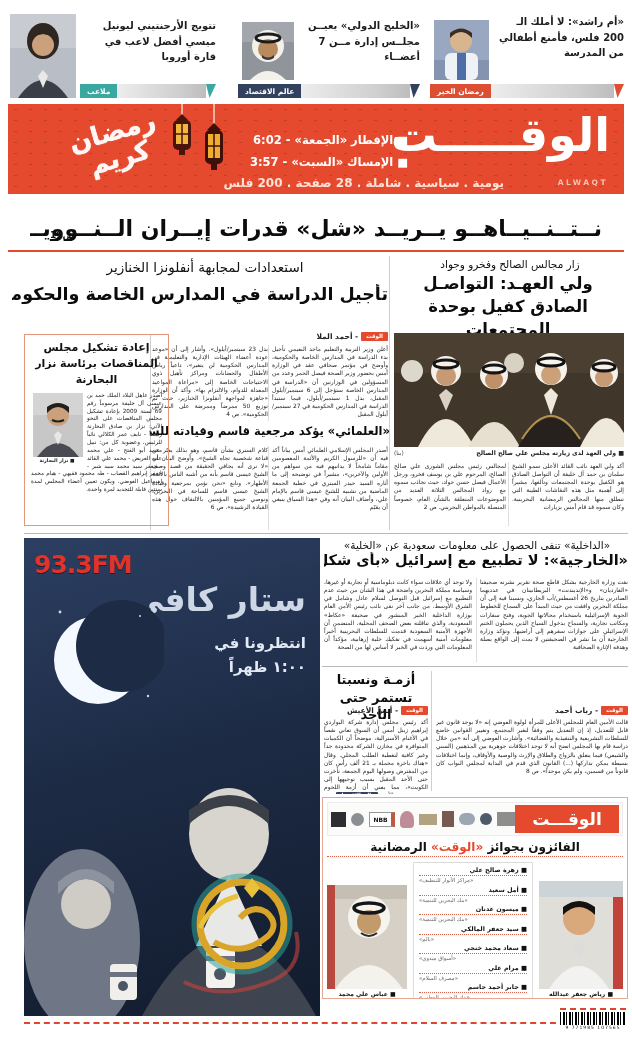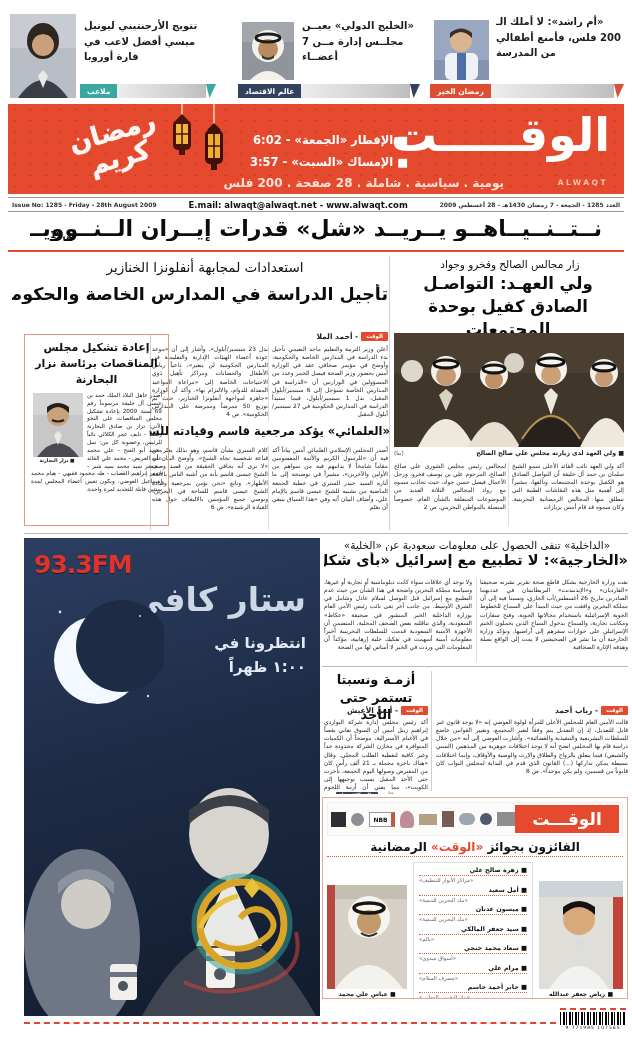--- a/index.html
+++ b/index.html
@@ -9,21 +9,21 @@
   .abs{position:absolute}
   .vrule{position:absolute;width:1px;background:#cfcfcf}
   .hrule{position:absolute;height:1px;background:#b9b9b9}
   .headline{font-weight:bold;color:#0c0c0c;letter-spacing:-.3px}
   .center{text-align:center}
   .nowrap{white-space:nowrap;overflow:hidden}
   .body-text{font-size:5.9px;line-height:1.38;text-align:justify;color:#222;overflow:hidden}
   .kicker{font-weight:normal;color:#101010}
   .pageref{font-weight:bold}
   
-  .teaser-text{font-size:10px;font-weight:bold;line-height:1.55;text-align:left;color:#1c1c1c}
+  .teaser-text{font-size:10px;font-weight:bold;line-height:1.55;text-align:right;color:#1c1c1c}
   .ribbon{position:absolute;height:14px;display:flex;direction:ltr;align-items:stretch}
   .ribbon .lab{color:#fff;font-size:7.5px;font-weight:bold;padding:0 7px;display:flex;align-items:center;white-space:nowrap}
   .ribbon .strip{flex:1;background:linear-gradient(to right,#ededed,#cfcfcf 70%,#bdbdbd)}
   .ribbon .flag{width:10px;clip-path:polygon(0 0,100% 0,35% 100%)}
   .ph{display:block}
   
   #masthead{background:#e64a2e;background-image:radial-gradient(rgba(0,0,0,.16) 1px,transparent 1.4px);background-size:15px 11px}
   .wordmark{color:#fff;font-weight:bold;font-size:46px;line-height:1;letter-spacing:-1px}
   .tagline{color:#ffe3d8;font-size:12px;font-weight:bold}
   .latin{color:#f6c4b2;font-size:7.5px;letter-spacing:2.5px;font-weight:bold}
@@ -145,25 +145,20 @@
       <line x1="54" y1="0" x2="54" y2="26" stroke="#f6d2c4" stroke-width="1.5"></line>
       <polygon points="47,26 61,26 54,19" fill="#3f1009"></polygon>
       <rect x="45" y="26" width="18" height="34" rx="5" fill="#3f1009"></rect>
       <rect x="48" y="30" width="12" height="24" fill="#efae2f"></rect>
       <line x1="54" y1="30" x2="54" y2="54" stroke="#3f1009" stroke-width="1.5"></line>
       <line x1="48" y1="42" x2="60" y2="42" stroke="#3f1009" stroke-width="1.5"></line>
       <rect x="51" y="60" width="6" height="6" fill="#3f1009"></rect>
     </svg>
   </div>
 
-  <div id="dateline" class="abs" style="left:8px;top:197px;width:616px;height:15px">
-    <span class="en">Issue No: 1285 - Friday - 28th August 2009</span>
-    <span class="em">E.mail: alwaqt@alwaqt.net - www.alwaqt.com</span>
-    <span class="ar">العدد 1285 - الجمعة - 7 رمضان 1430هـ - 28 أغسطس 2009</span>
-  </div>
 
   <div class="abs headline center nowrap" style="left:30px;top:216px;width:572px;font-size:22px">نــتــنــيــاهــو يــريــد «شل» قدرات إيــران الــنــوويــة</div>
   <div class="abs pageref" style="left:50px;top:230px;font-size:9px">ص19</div>
   <div class="abs" style="left:8px;top:250px;width:616px;height:2px;background:var(--red)"></div>
 
   <div class="abs kicker center" style="left:396px;top:258px;width:228px;font-size:10.5px">زار مجالس الصالح وفخرو وجواد</div>
   <div class="abs headline center" style="left:392px;top:272px;width:232px;font-size:16.5px;line-height:1.4">ولي العهـد: التواصـل الصادق كفيل بوحدة المجتمعات</div>
 
   <div class="abs kicker center" style="left:40px;top:259px;width:330px;font-size:13.5px">استعدادات لمجابهة أنفلونزا الخنازير</div>
   <div class="abs headline center nowrap" style="left:12px;top:284px;width:376px;font-size:17.5px">تأجيل الدراسة في المدارس الخاصة والحكومية</div>

